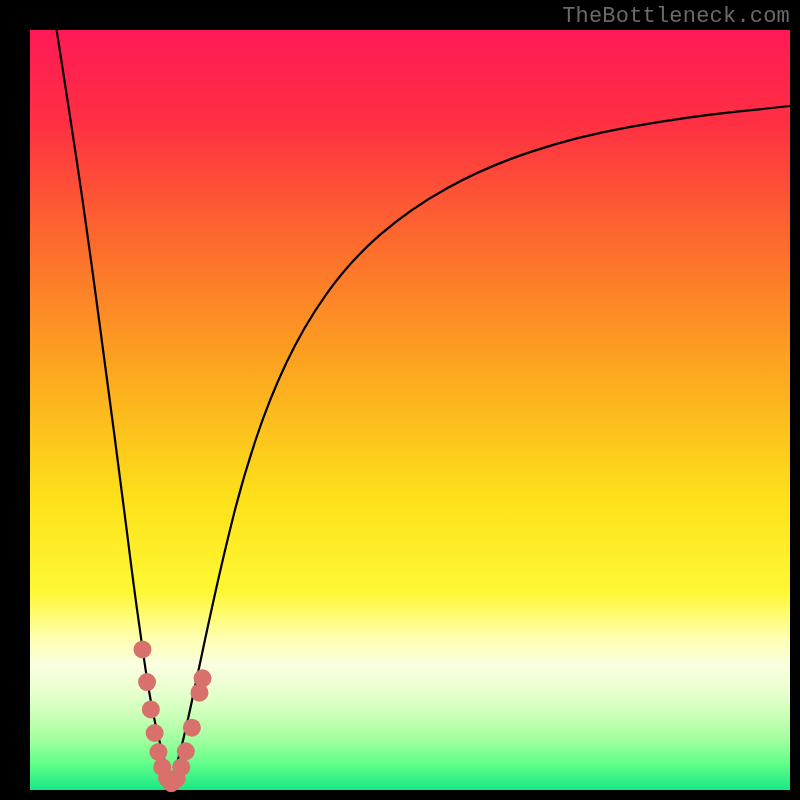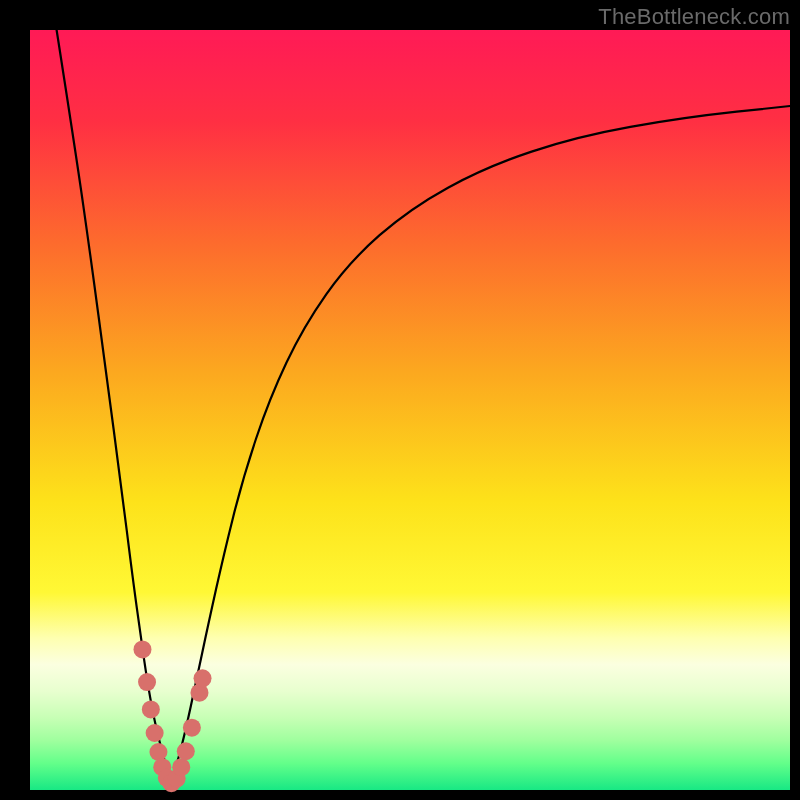--- a/index.html
+++ b/index.html
@@ -8,20 +8,21 @@
     width: 800px;
     height: 800px;
     background: #000;
     font-family: Arial, Helvetica, sans-serif;
     overflow: hidden;
   }
   .canvas-wrap {
     position: relative;
     width: 800px;
     height: 684px;
+    font-family: Liberation Mono, monospace;
   }
   svg {
     display: block;
     position: absolute;
     top: 0; left: 0;
   }
   .watermark {
     position: absolute;
     top: 4px;
     right: 10px;

